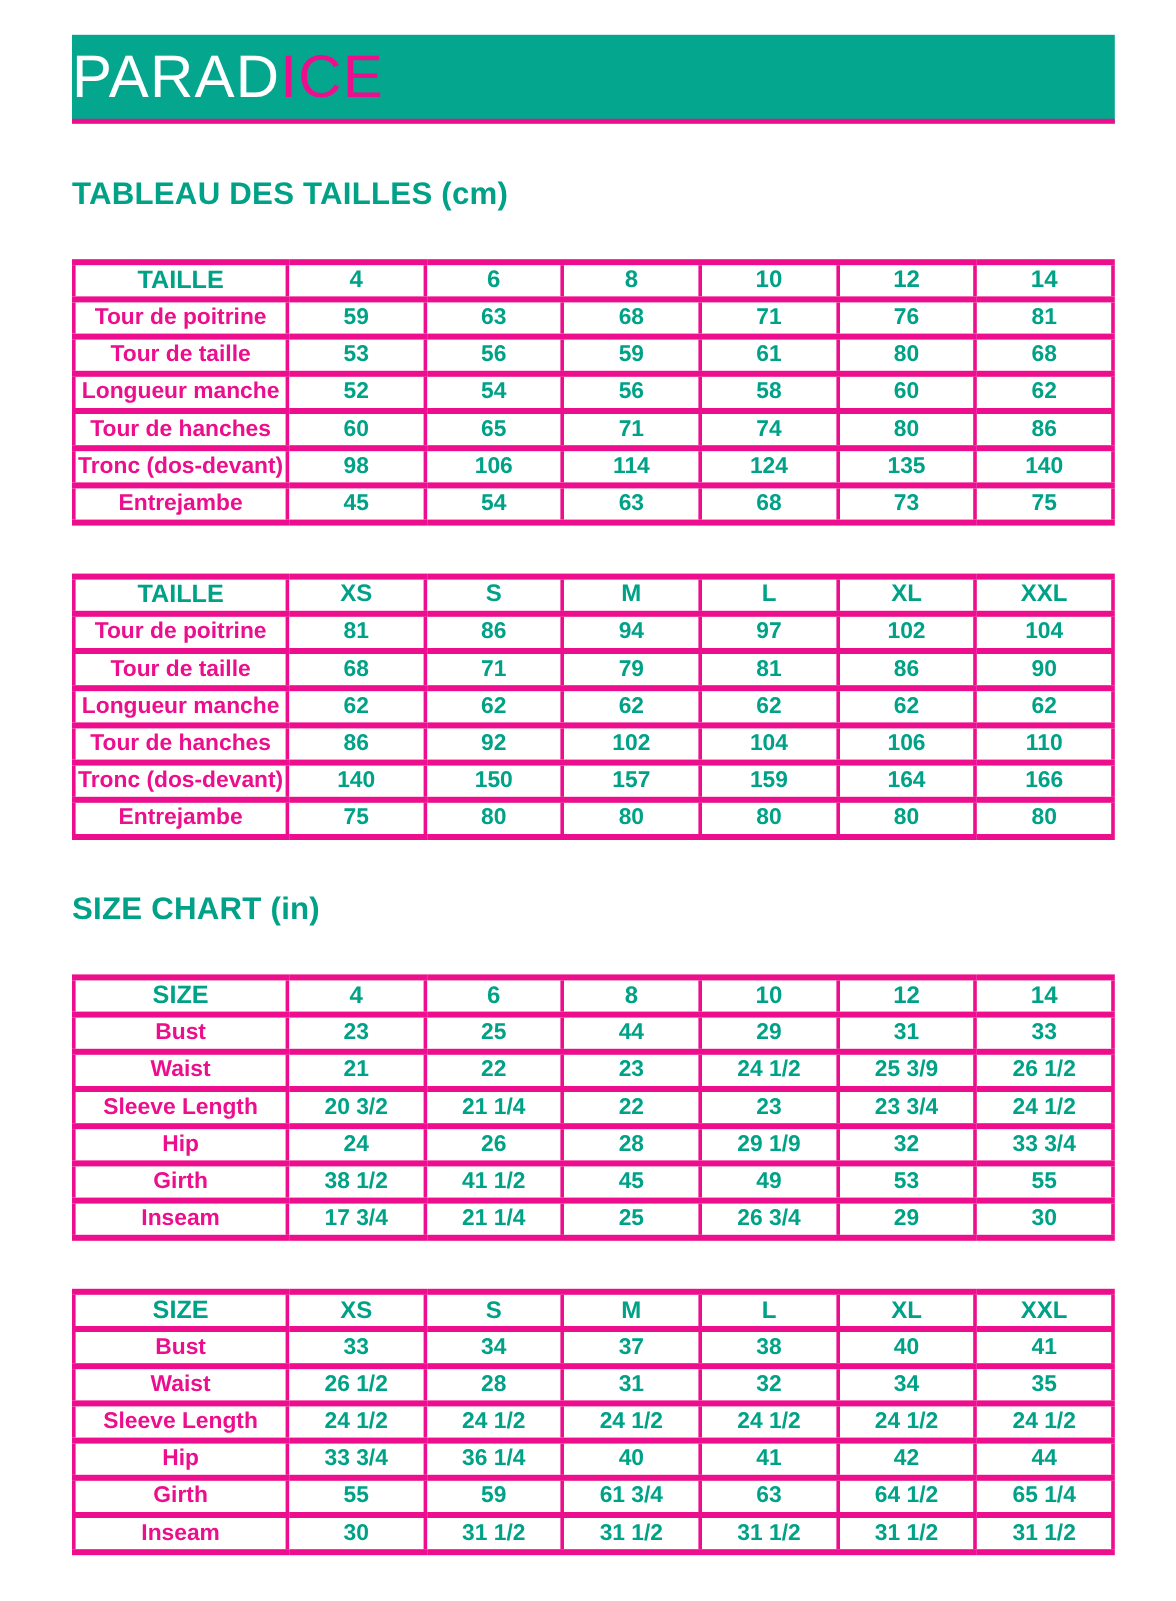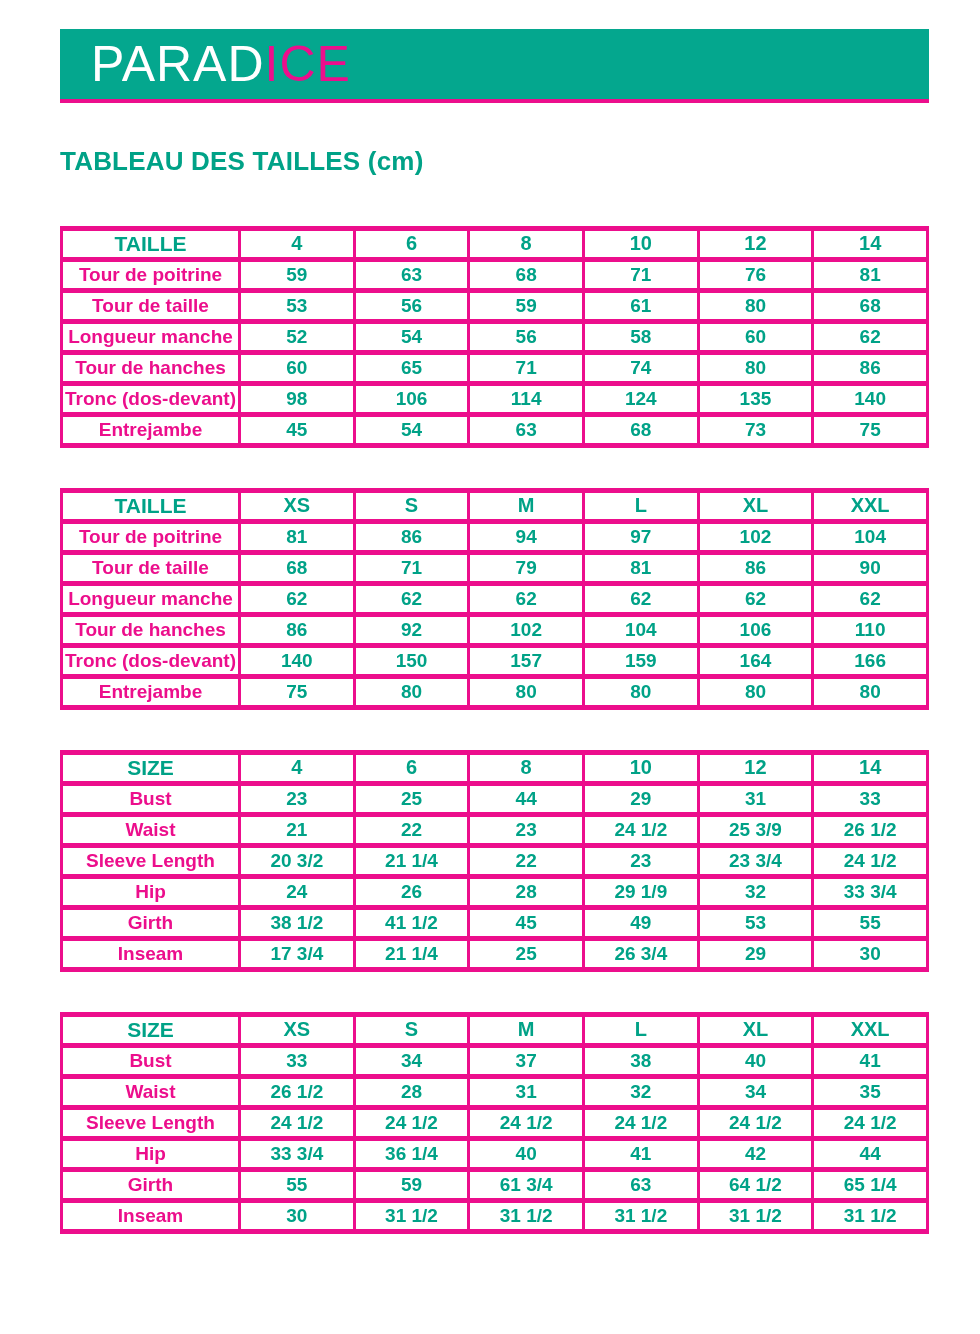--- a/index.html
+++ b/index.html
@@ -17,39 +17,38 @@
   }
   .banner{
     margin:29px 0 0 60px;
     width:869px;height:70px;
     background:var(--teal-banner);
     border-bottom:4px solid var(--pink);
     display:flex;align-items:center;
     box-sizing:content-box;
   }
   .logo{
-    padding-left:31px;
     font-size:50px;
     font-weight:300;
     letter-spacing:1px;
     line-height:1;
     color:#ffffff;
     white-space:nowrap;
   }
   .logo .accent{color:var(--pink);}
   .section-heading{
     margin:44px 0 0 60px;
     font-size:26px;
     line-height:1.1;
     font-weight:bold;
     color:var(--teal-text);
     letter-spacing:0.2px;
   }
   table.size-table{
-    margin:50px 0 0 60px;
+    margin:40px 0 0 60px;
     width:869px;
     border-collapse:collapse;
     table-layout:fixed;
   }
   table.size-table + table.size-table{margin-top:40px;}
   .section-heading.heading-in{margin-top:43px;}
   .section-heading.heading-in + table.size-table{margin-top:41px;}
   table.size-table th,
   table.size-table td{
     border:solid var(--pink);
@@ -240,20 +239,21 @@
           <td class="cell-value">75</td>
           <td class="cell-value">80</td>
           <td class="cell-value">80</td>
           <td class="cell-value">80</td>
           <td class="cell-value">80</td>
           <td class="cell-value">80</td>
         </tr>
       </tbody>
     </table>
 
+  <h2 class="section-heading heading-in">SIZE CHART (in)</h2>
 
   <table class="size-table">
       <colgroup>
         <col class="label-col">
         <col>
         <col>
         <col>
         <col>
         <col>
         <col>

